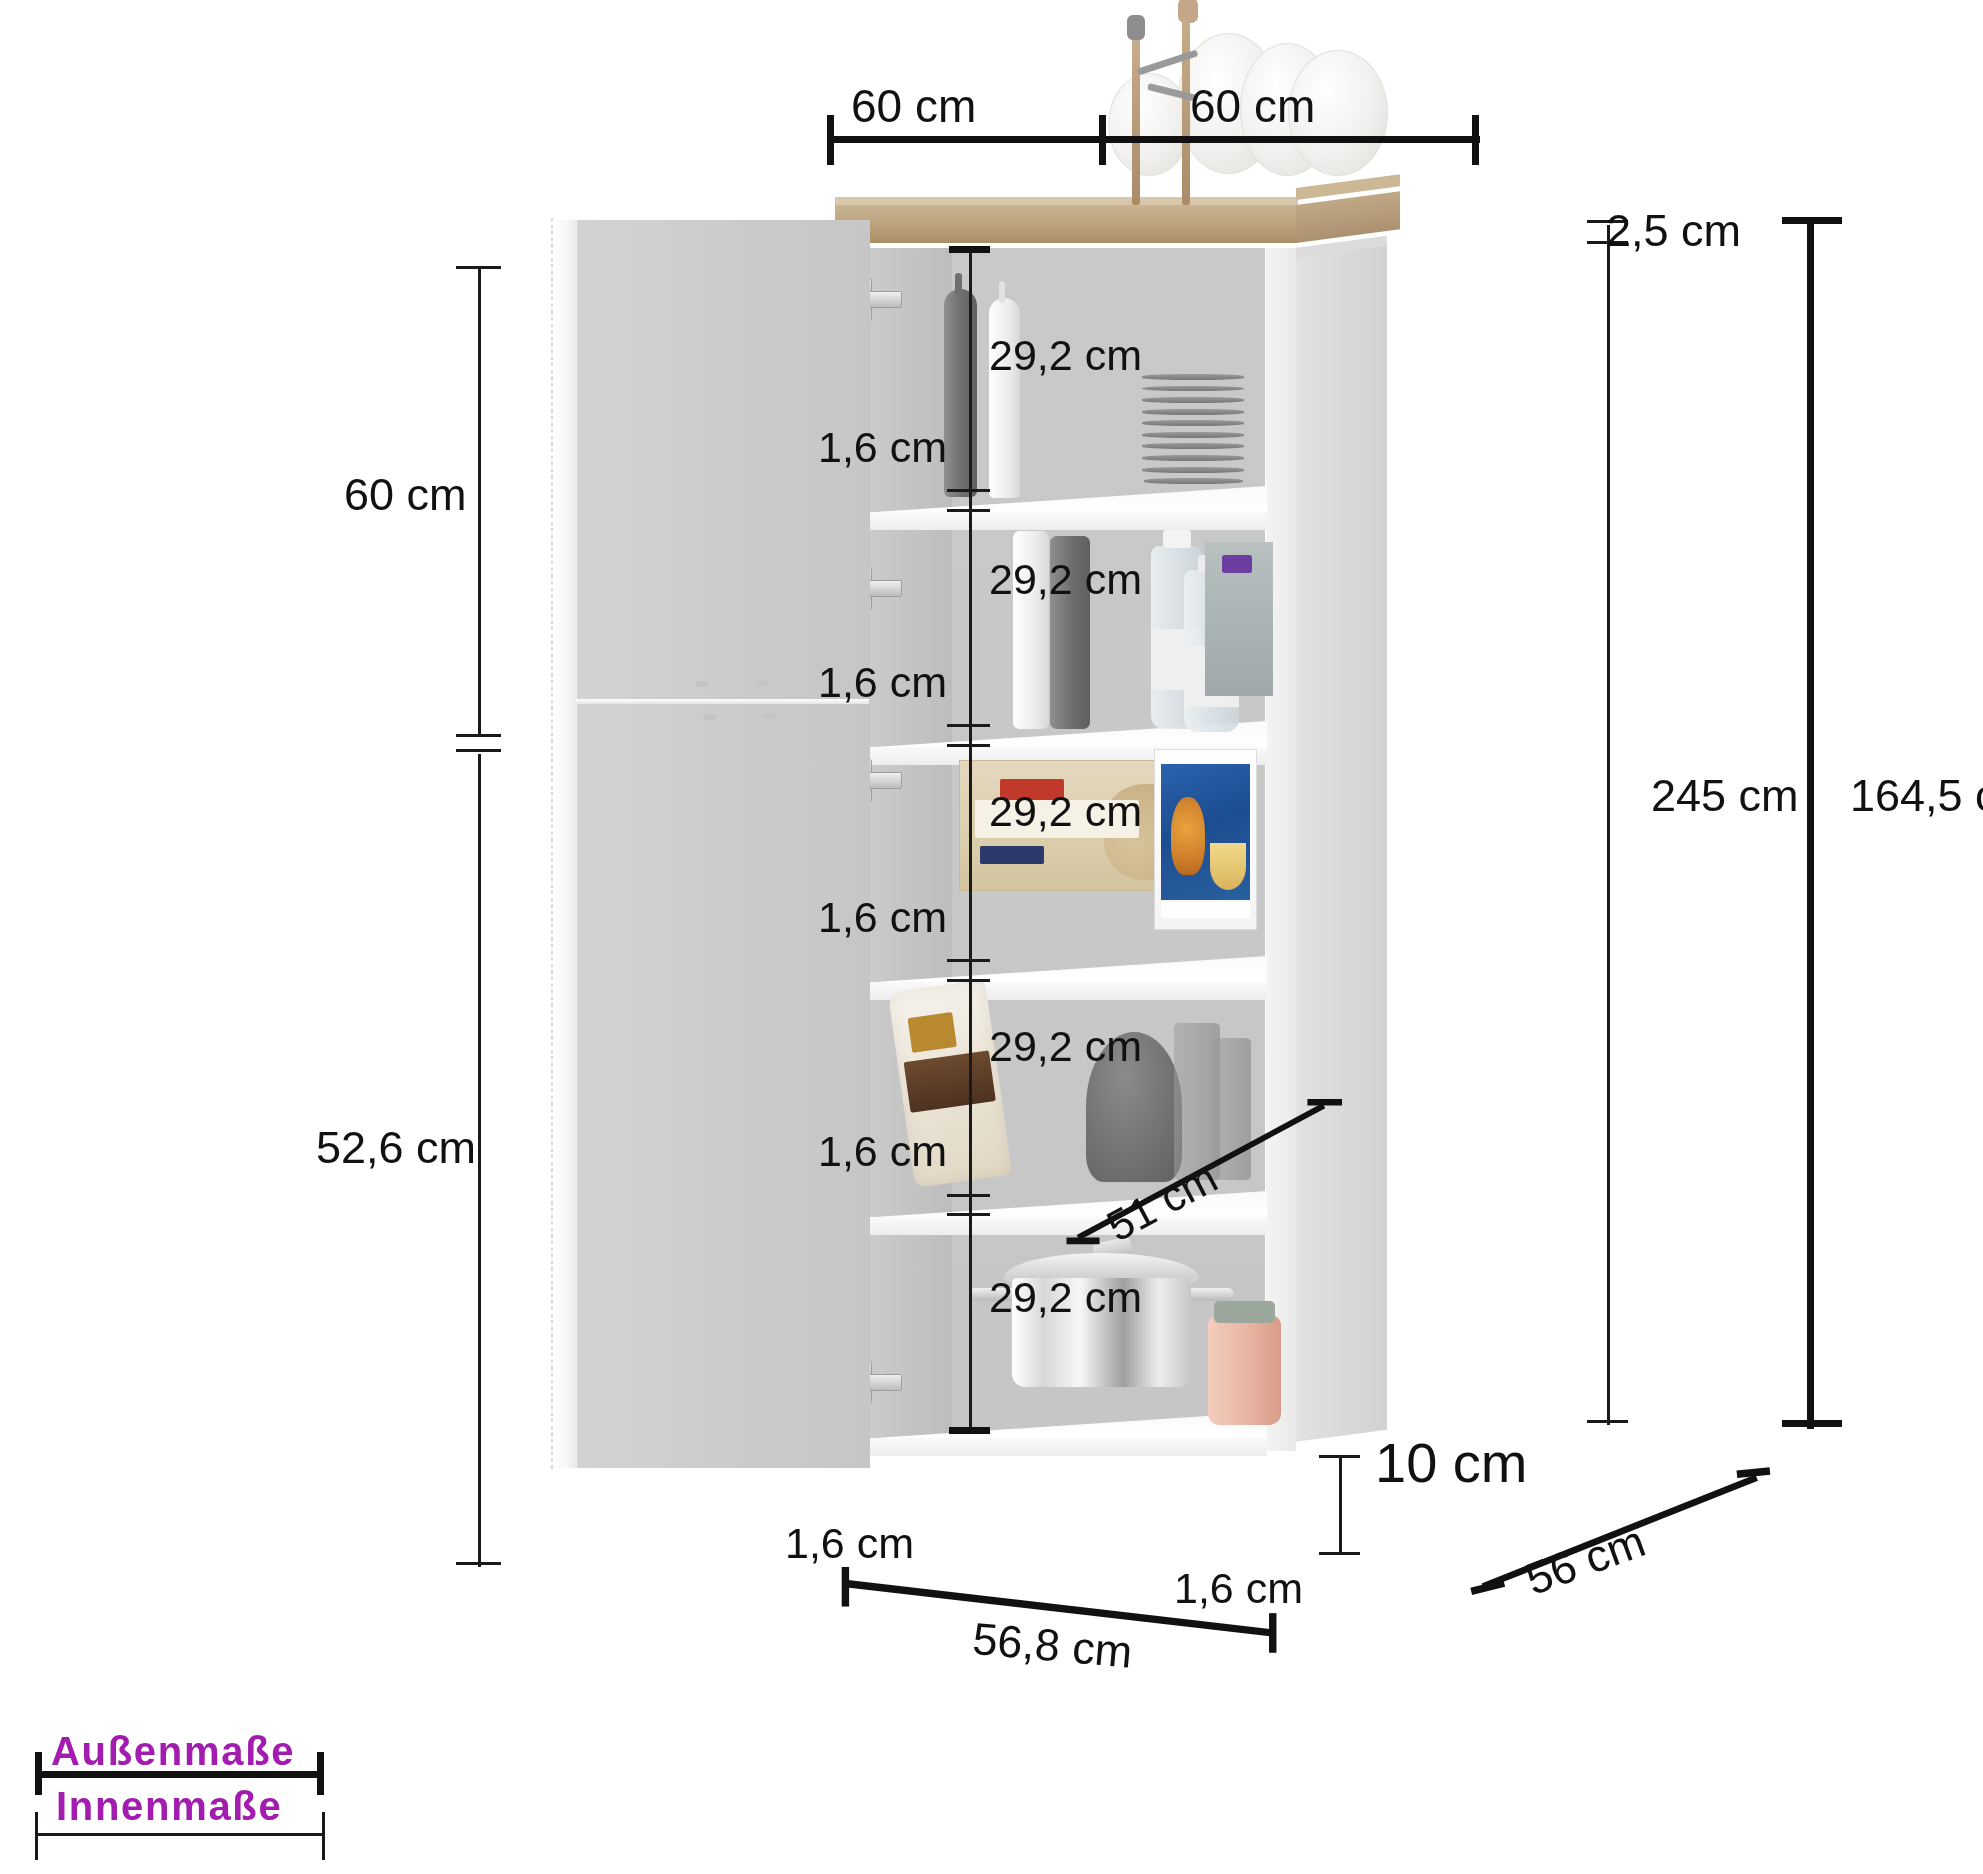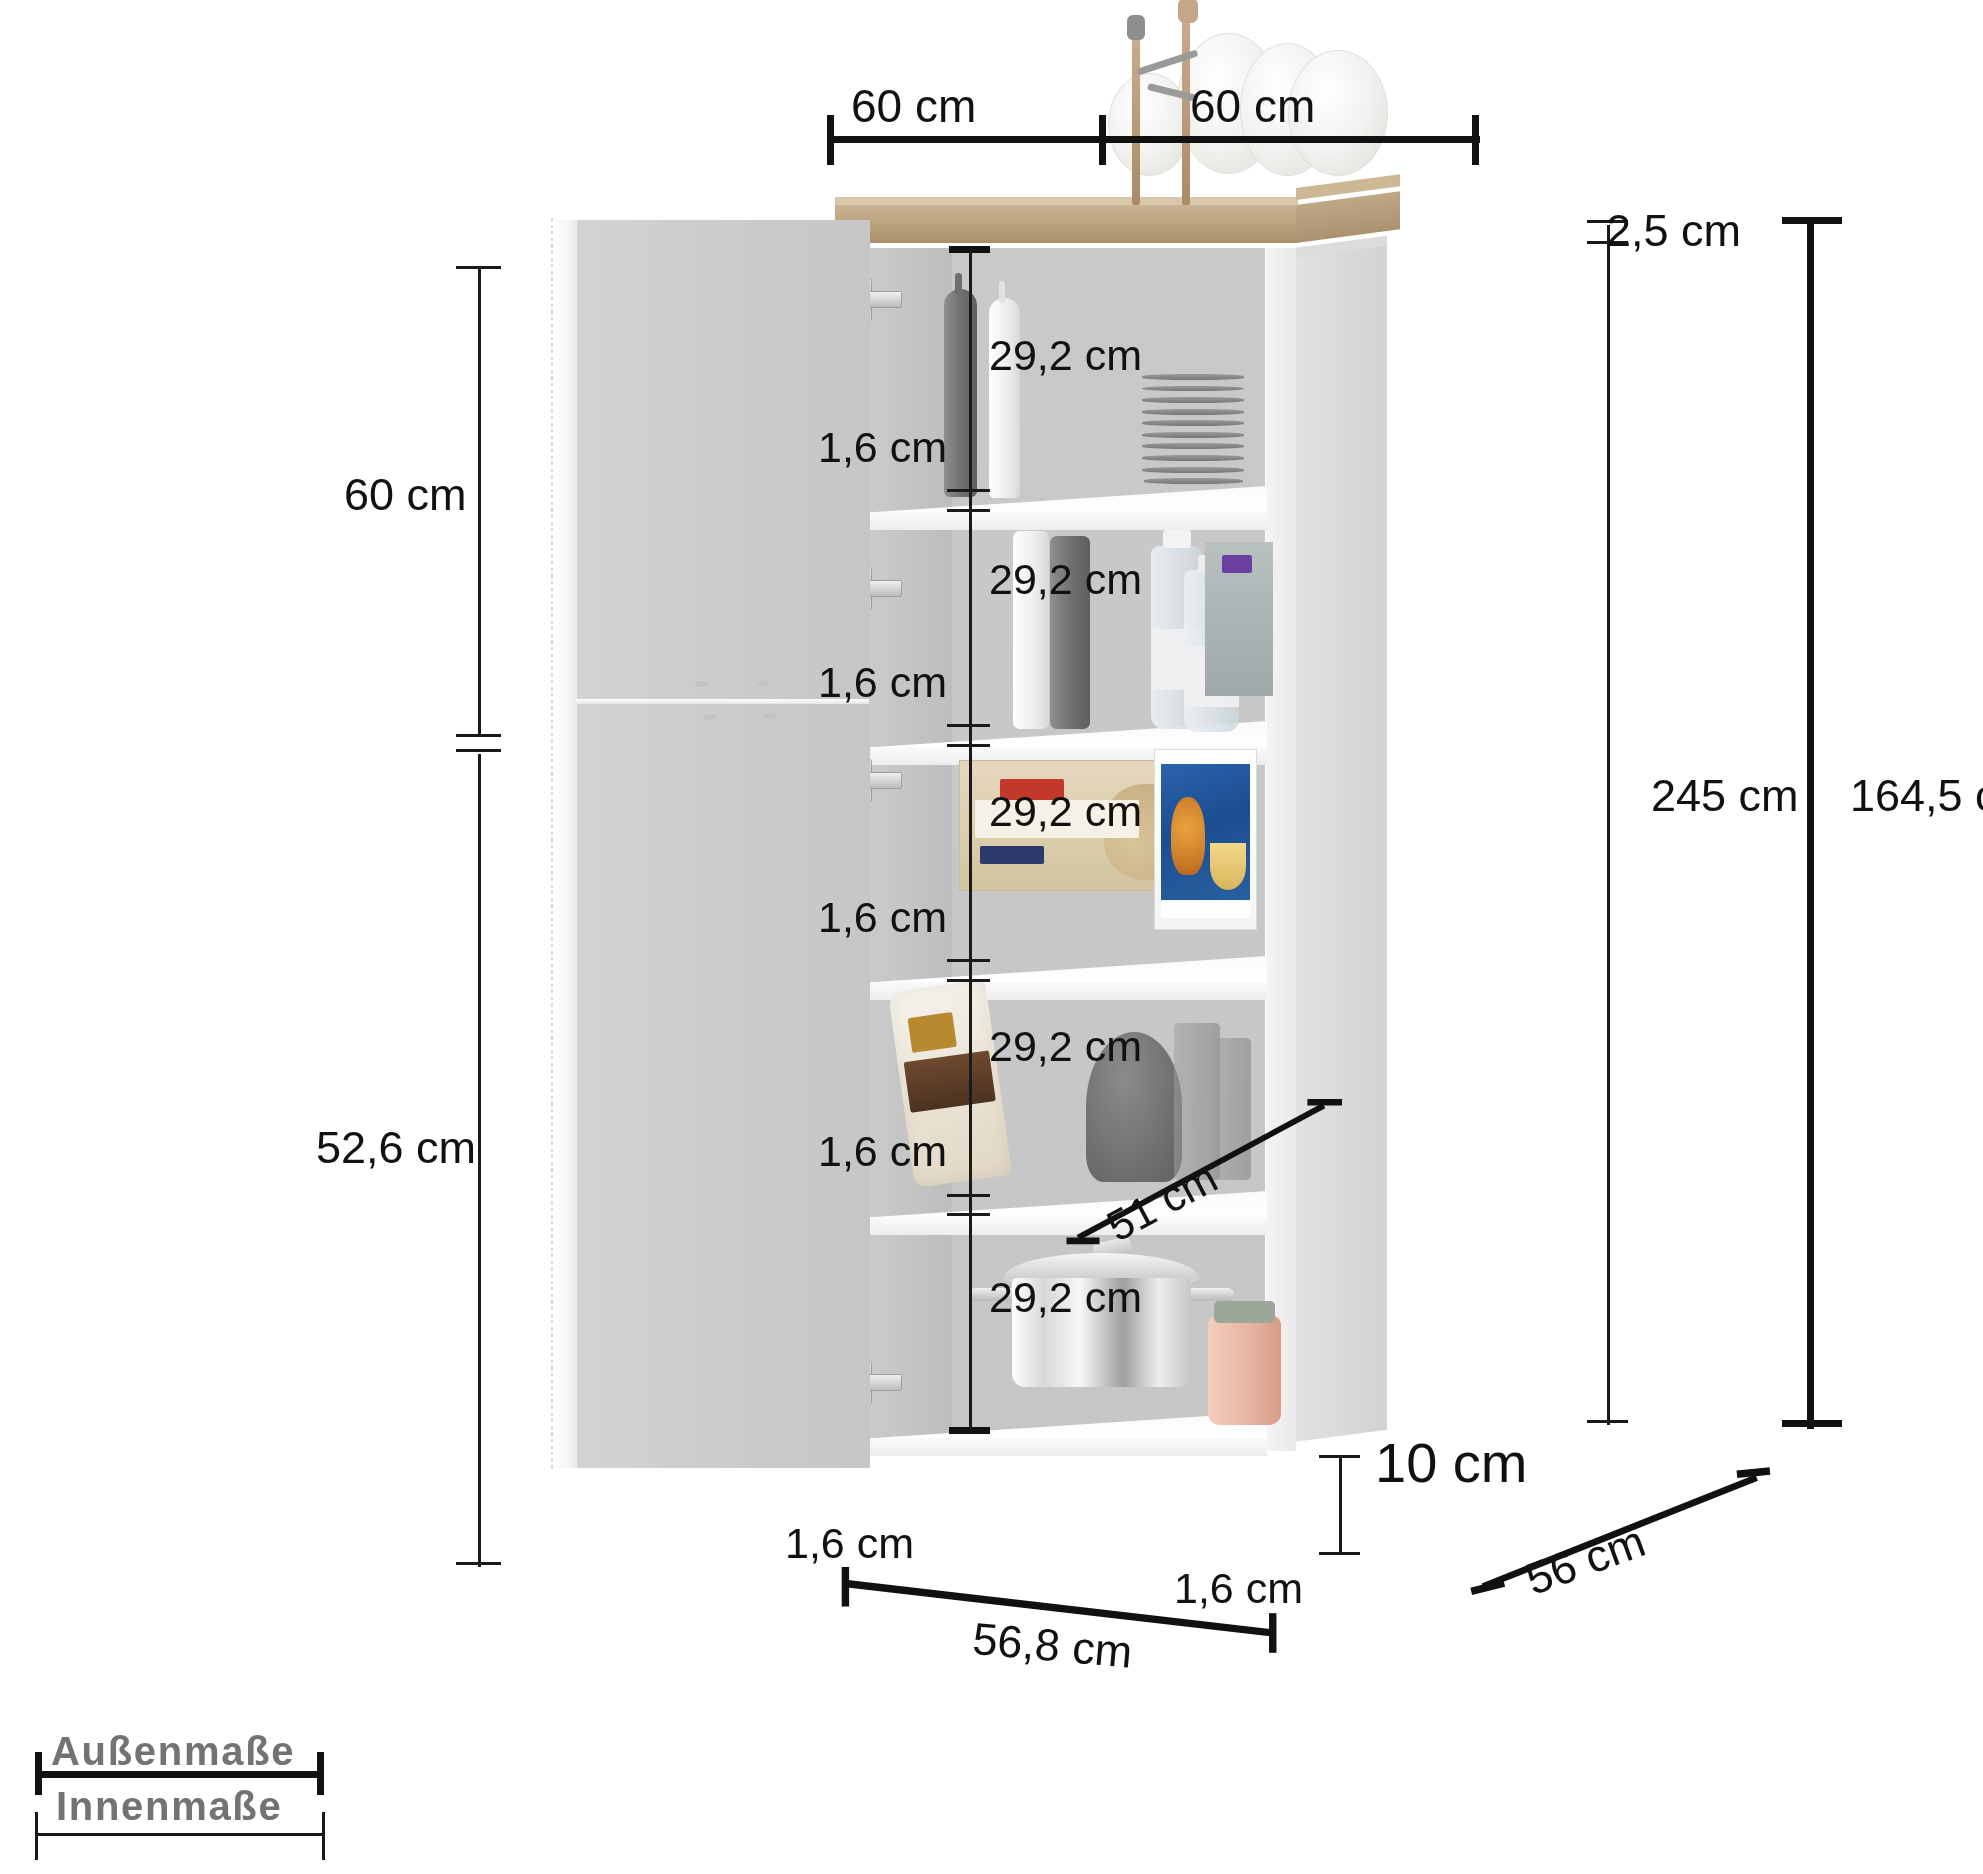--- a/index.html
+++ b/index.html
@@ -188,21 +188,21 @@
 
   
   .decor-figure{position:absolute;}
   .decor-figure .leg{position:absolute;width:8.3px;background:linear-gradient(180deg,#c9ad8c,#a98b68);border-radius:2.5px;}
   .decor-figure .arm{position:absolute;height:7.4px;background:#9a9a9a;border-radius:3.3px;}
   .decor-plate{position:absolute;border-radius:50%;
     background:radial-gradient(ellipse at 38% 32%,#ffffff 0%,#f2f1ef 52%,#dedcd8 100%);
     border:0.8px solid #e2e0dc;}
 
   
-  .legend-label{position:absolute;font-weight:700;letter-spacing:1.7px;color:#737373;}
+  .legend-label{position:absolute;font-weight:700;letter-spacing:1.7px;color:#a21caf;}
   .caption{position:absolute;font-weight:700;color:#4a4a4a;letter-spacing:1.7px;}
 
   .rot-label{position:absolute;transform-origin:left top;white-space:nowrap;}
 </style>
 </head>
 <body>
 
 <div class="stage">
 
   <div id="cabinet">

